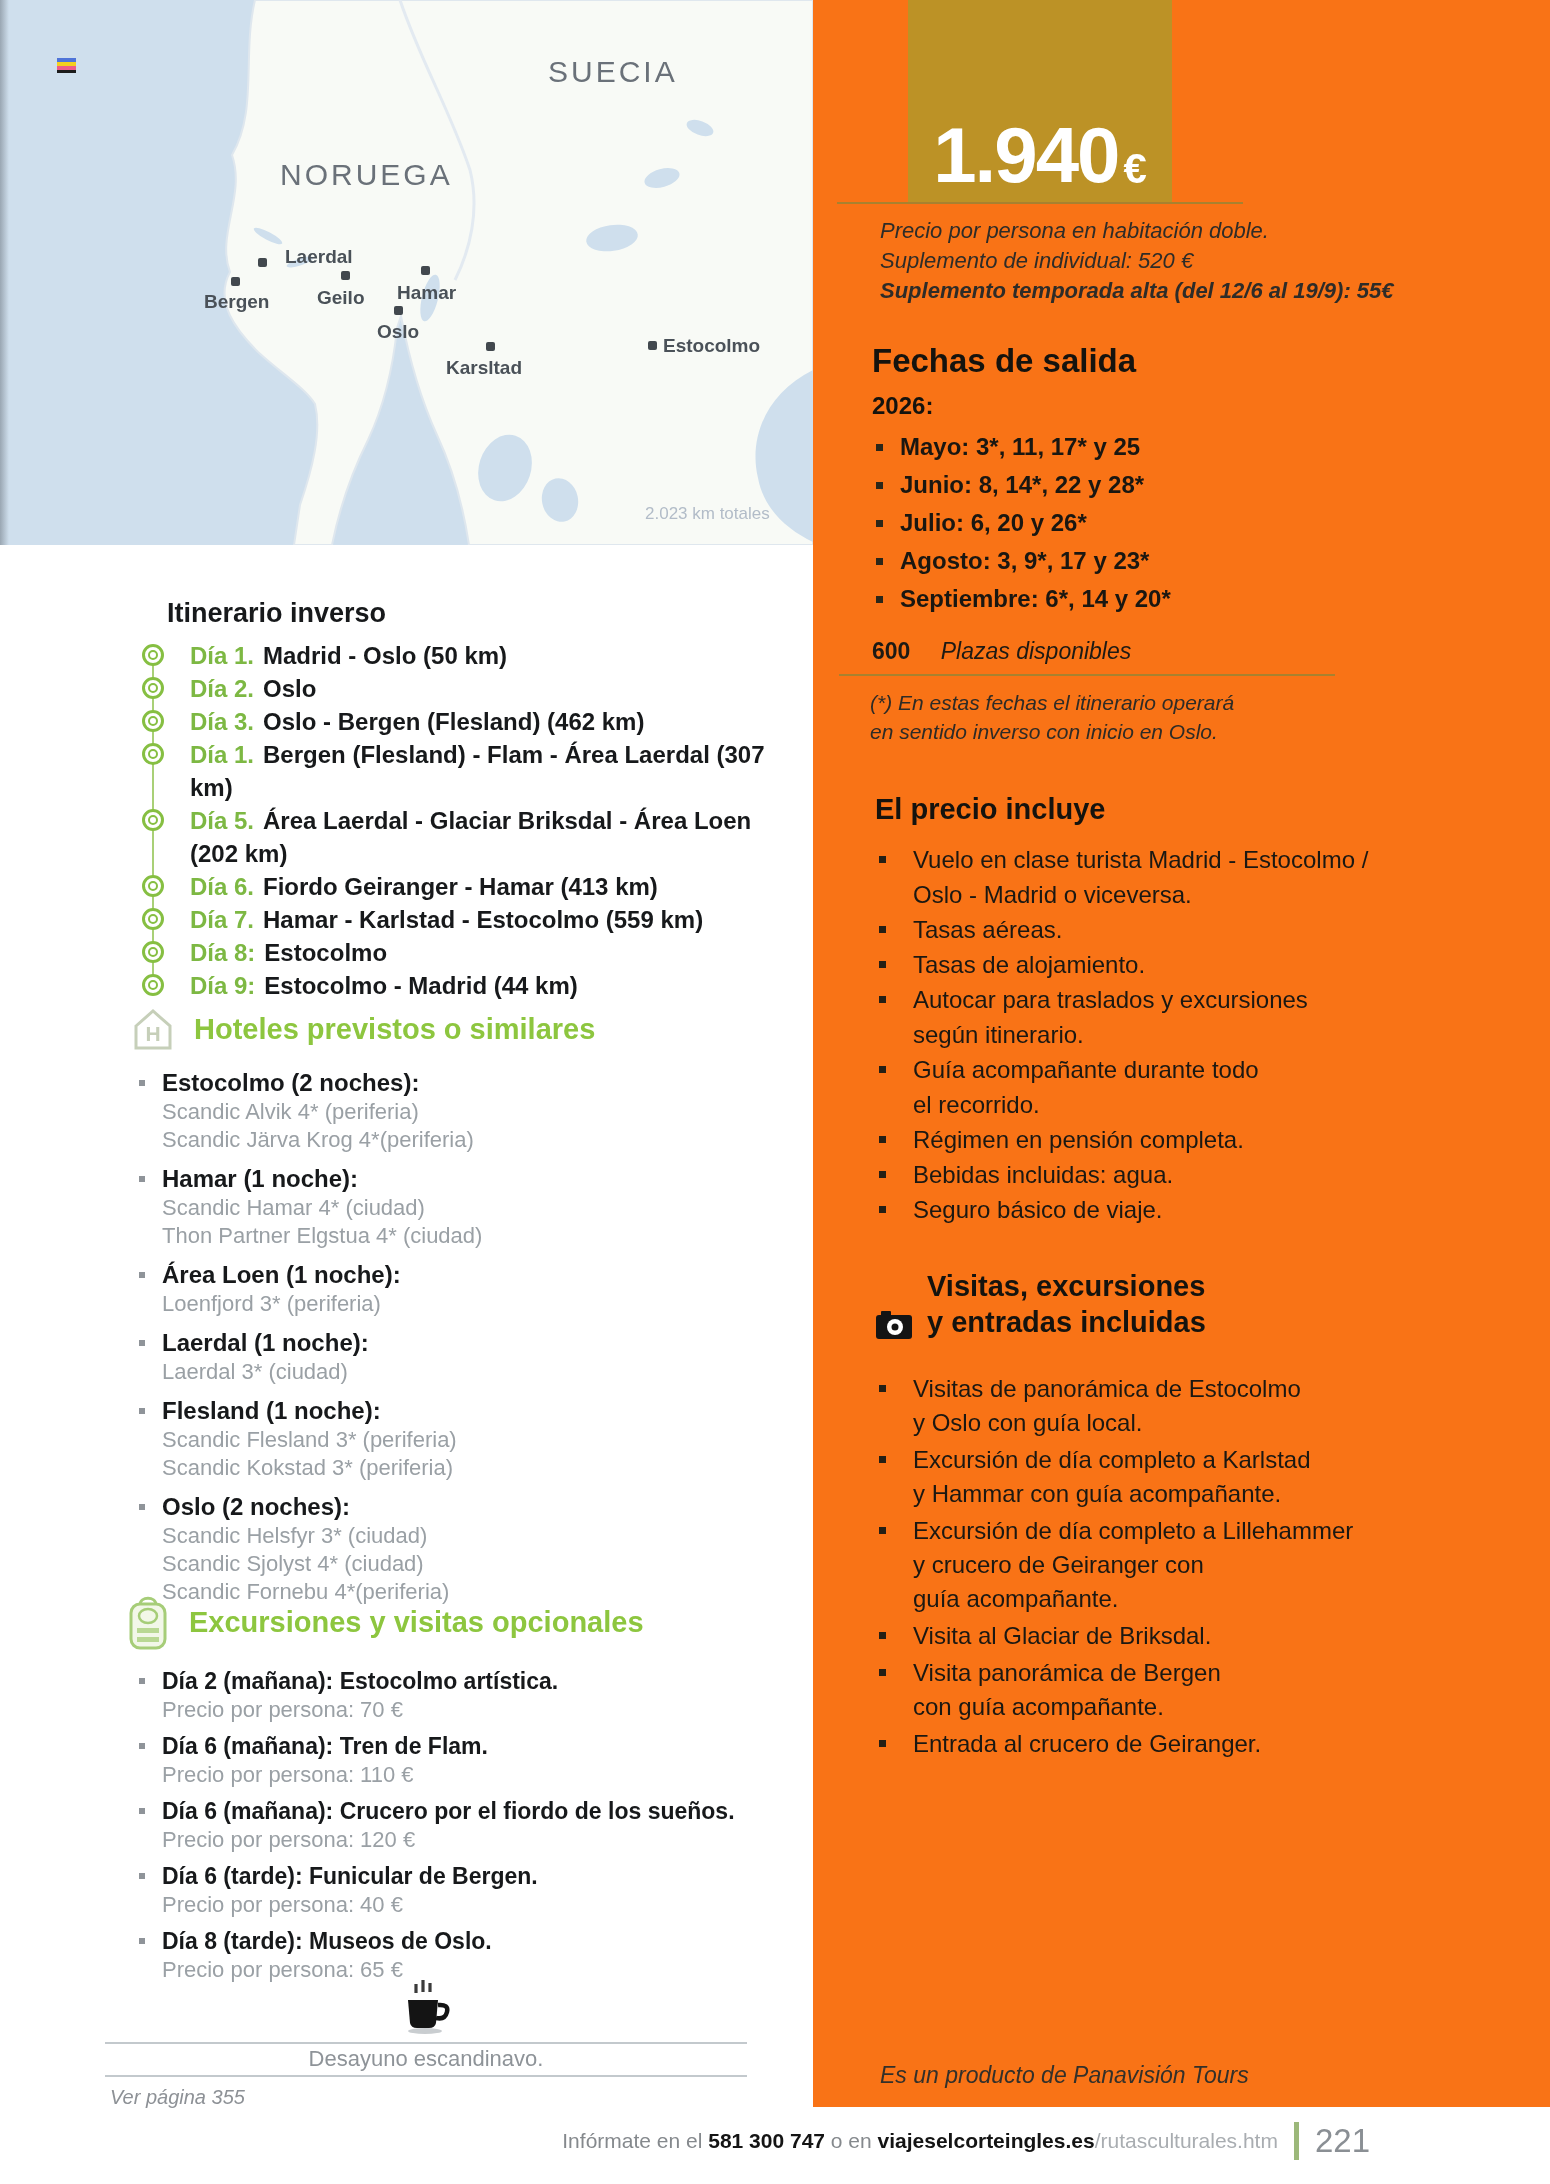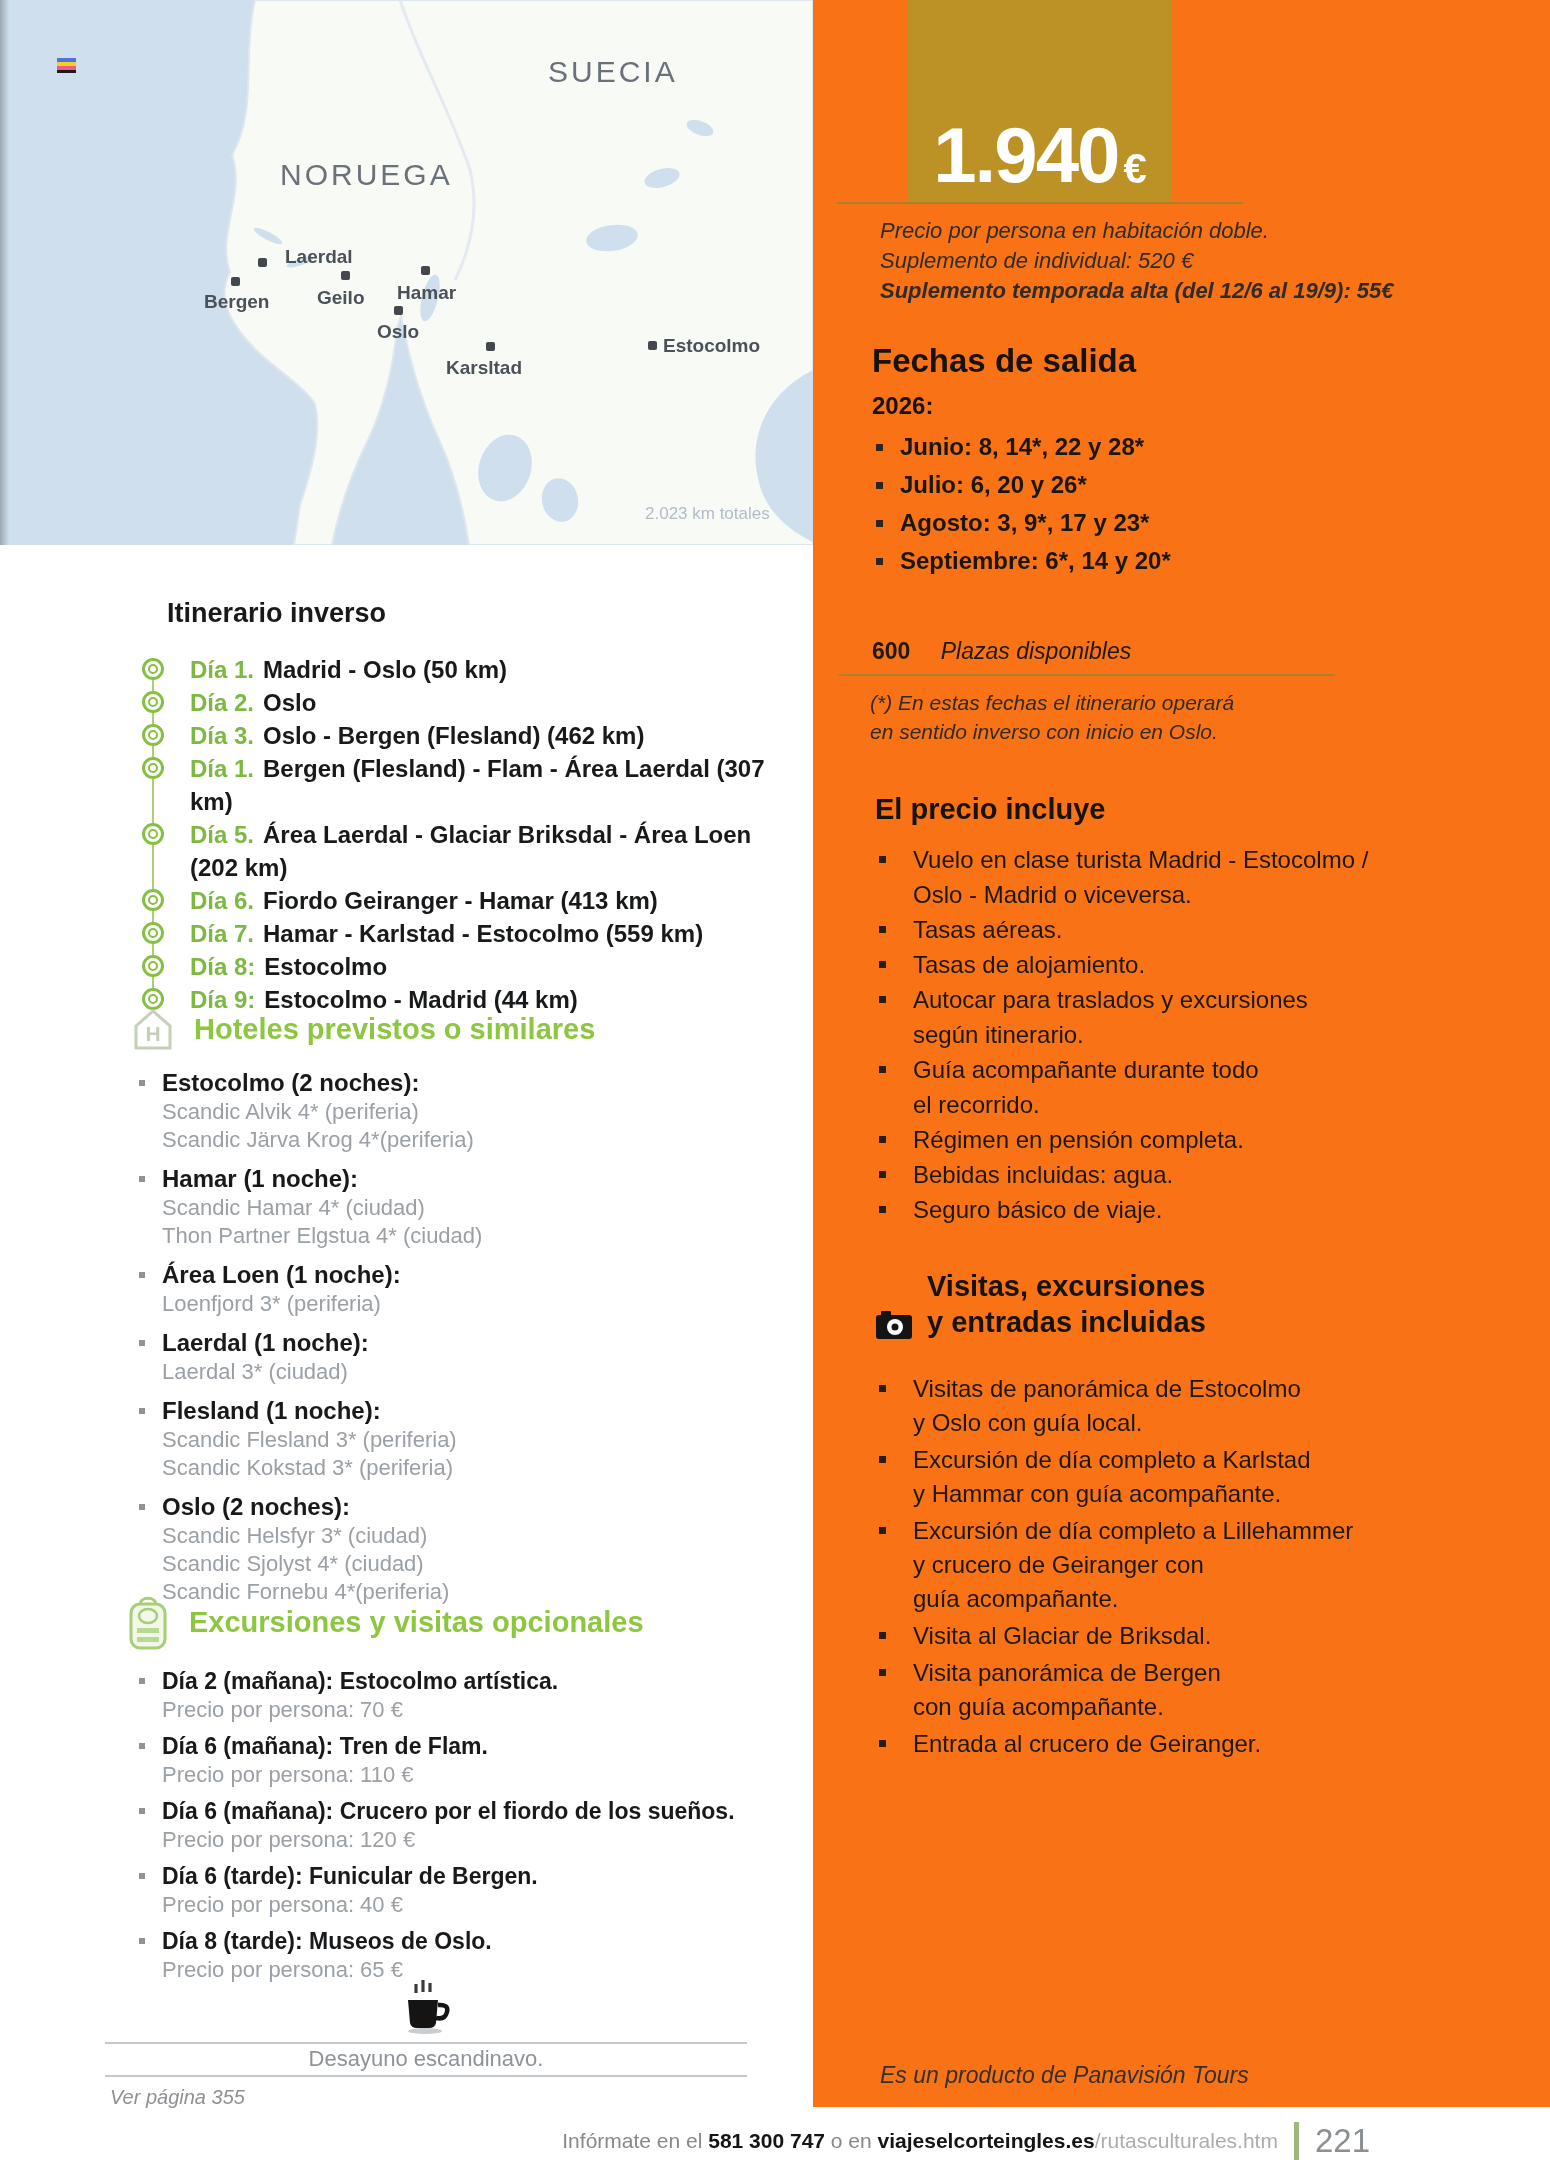--- a/index.html
+++ b/index.html
@@ -16,21 +16,21 @@
     background:linear-gradient(to right, rgba(110,120,130,.55), rgba(110,120,130,0)); }
   .reg-mark { position:absolute; left:57px; top:58px; width:19px; }
   .reg-mark div { height:4px; }
   .country-label { position:absolute; font-size:30px; color:#6a7179; letter-spacing:3px; font-weight:500; }
   .city-dot { position:absolute; width:9px; height:9px; background:#42484e; border-radius:2px; }
   .city-label { position:absolute; font-size:19px; font-weight:700; color:#4a5158; white-space:nowrap; }
   .km-note { position:absolute; left:645px; top:504px; font-size:17px; color:#b2bcc8; }
 
   
   #itinerary { position:absolute; left:110px; top:598px; width:700px; }
-  .it-title { margin-left:57px; font-size:27px; font-weight:700; color:#17191b; margin-bottom:24px; }
+  .it-title { margin-left:57px; font-size:27px; font-weight:700; color:#17191b; margin-bottom:10px; }
   .timeline { position:relative; }
   .timeline::before { content:""; position:absolute; left:42px; top:16px; bottom:14px; width:2px; background:#8cc04a; opacity:.75; }
   .day-row { position:relative; padding-left:80px; font-size:24px; font-weight:700; line-height:33px; color:#17191b; }
   .day-icon { position:absolute; left:32px; top:5px; width:22px; height:22px; border:3px solid #86bf42;
     border-radius:50%; background:#fff; box-sizing:border-box; }
   .day-icon::after { content:""; position:absolute; left:3px; top:3px; right:3px; bottom:3px;
     border:2px solid #86bf42; border-radius:50%; }
   .day-label { color:#7db843; margin-right:9px; }
   .day-text { white-space:pre-line; }
 
@@ -292,20 +292,21 @@
 
     <div class="pnotes">
       <div>Precio por persona en habitación doble.</div>
       <div>Suplemento de individual: 520 €</div>
       <div class="bold">Suplemento temporada alta (del 12/6 al 19/9): 55€</div>
     </div>
 
     <div class="fechas">
       <h3>Fechas de salida</h3>
       <div class="fyear">2026:</div>
+      <div class="fitem">Mayo: 3*, 11, 17* y 25</div>
       <div class="fitem">Junio: 8, 14*, 22 y 28*</div>
       <div class="fitem">Julio: 6, 20 y 26*</div>
       <div class="fitem">Agosto: 3, 9*, 17 y 23*</div>
       <div class="fitem">Septiembre: 6*, 14 y 20*</div>
     </div>
 
     <div class="seats">
       <span class="cnt">600</span>
       <span class="lbl">Plazas disponibles</span>
     </div>

